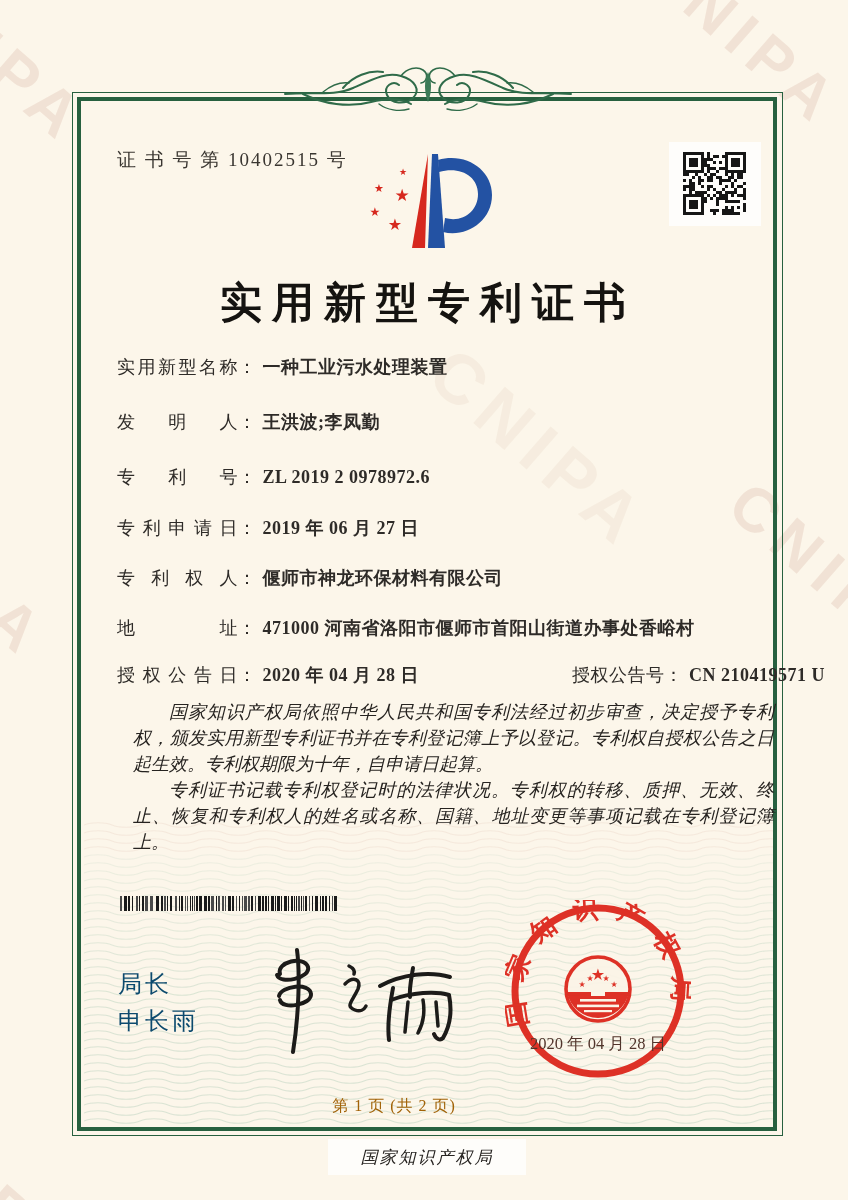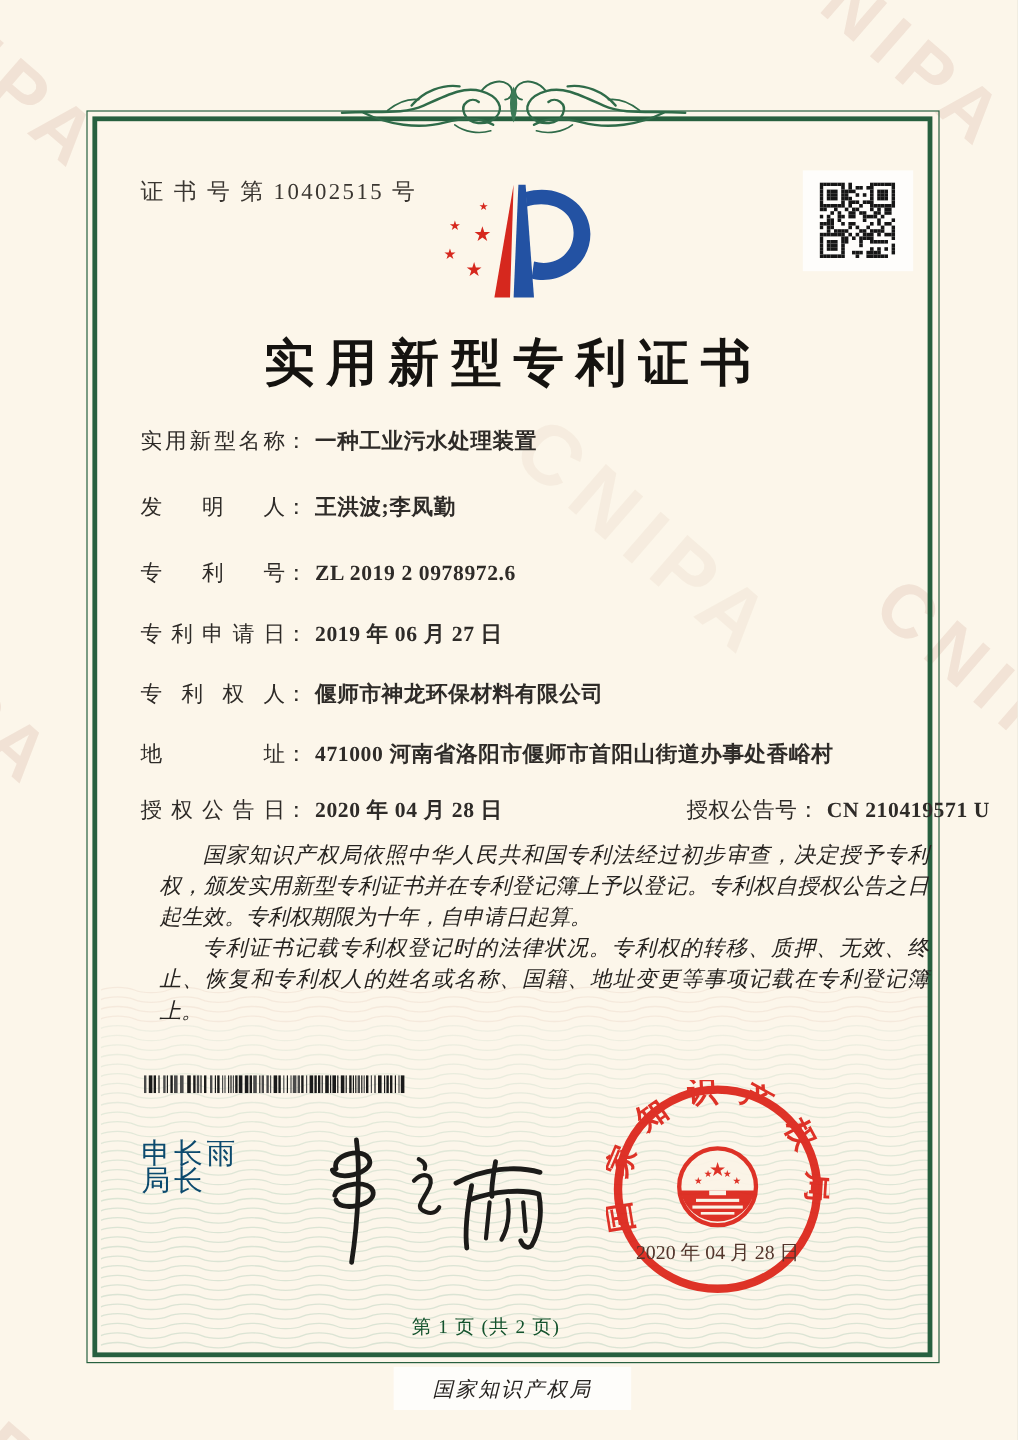--- a/index.html
+++ b/index.html
@@ -30,22 +30,22 @@
   .body-text { position:absolute; left:133px; top:699px; width:641px; font-size:18px;
                line-height:26px; text-align:justify; font-style:italic; color:#262320; }
   .body-text p { text-indent:2em; }
   .waves, .pinkband { position:absolute; left:84px; }
   .waves { top:852px; } .pinkband { top:820px; }
   .barcode { position:absolute; left:120px; top:896px; }
   .officer { position:absolute; left:118px; font-size:24px; letter-spacing:3px; color:#0c4a6e;
              font-family:"Liberation Sans","DejaVu Sans",sans-serif; }
   .sig { position:absolute; left:250px; top:942px; width:215px; height:118px; }
   .seal { position:absolute; left:505px; top:900px; width:186px; height:186px; }
-  .page-num { position:absolute; left:280px; top:1096px; width:250px; text-align:center;
-              font-size:16px; letter-spacing:1px; color:#14532d; }
+  .page-num { position:absolute; left:269px; top:1096px; width:250px; text-align:center;
+              font-size:16px; letter-spacing:1px; color:#a16207; }
   .cont-note { position:absolute; left:328px; top:1139px; width:198px; height:36px;
                background:#fefdfa; display:flex; align-items:center; justify-content:center;
                font-size:17px; font-style:italic; letter-spacing:2px; color:#262320; }
 </style>
 </head>
 <body>
 
 <div class="page">
 
   <div class="wm" style="left:-82px; top:-58px; font-size:64px;">CNIPA</div>
@@ -460,21 +460,21 @@
       <rect x="195" y="0" width="3" height="15" fill="#1a1a1a"></rect>
       <rect x="200" y="0" width="1" height="15" fill="#1a1a1a"></rect>
       <rect x="202" y="0" width="2" height="15" fill="#1a1a1a"></rect>
       <rect x="205" y="0" width="2" height="15" fill="#1a1a1a"></rect>
       <rect x="209" y="0" width="1" height="15" fill="#1a1a1a"></rect>
       <rect x="212" y="0" width="1" height="15" fill="#4a4a4a"></rect>
       <rect x="214" y="0" width="3" height="15" fill="#1a1a1a"></rect>
     </svg>
 
   <div class="officer" style="top:968px;">局长</div>
-  <div class="officer" style="top:945px;font-family:Liberation Serif, serif;">申长雨</div>
+  <div class="officer" style="top:1005px;font-family:Liberation Serif, serif;">申长雨</div>
 
   <svg class="sig" viewBox="0 0 215 118">
     <g stroke="#1c1b19" stroke-width="4" fill="none" stroke-linecap="round" stroke-linejoin="round">
       <path d="M30,32 C26,20 54,13 58,25 C61,36 30,43 27,33"></path>
       <path d="M29,54 C31,44 60,40 61,52 C62,63 32,68 30,58"></path>
       <path d="M47,8 C50,30 49,72 43,110"></path>
       <path d="M99,24 C103,26 105,29 104,32" stroke-width="3.5"></path>
       <path d="M95,42 C103,34 112,37 108,47 C102,60 95,64 105,68 C110,70 114,68 116,64" stroke-width="3.5"></path>
       <path d="M130,44 C152,32 180,29 200,35"></path>
       <path d="M143,46 C140,62 137,82 139,98"></path>

